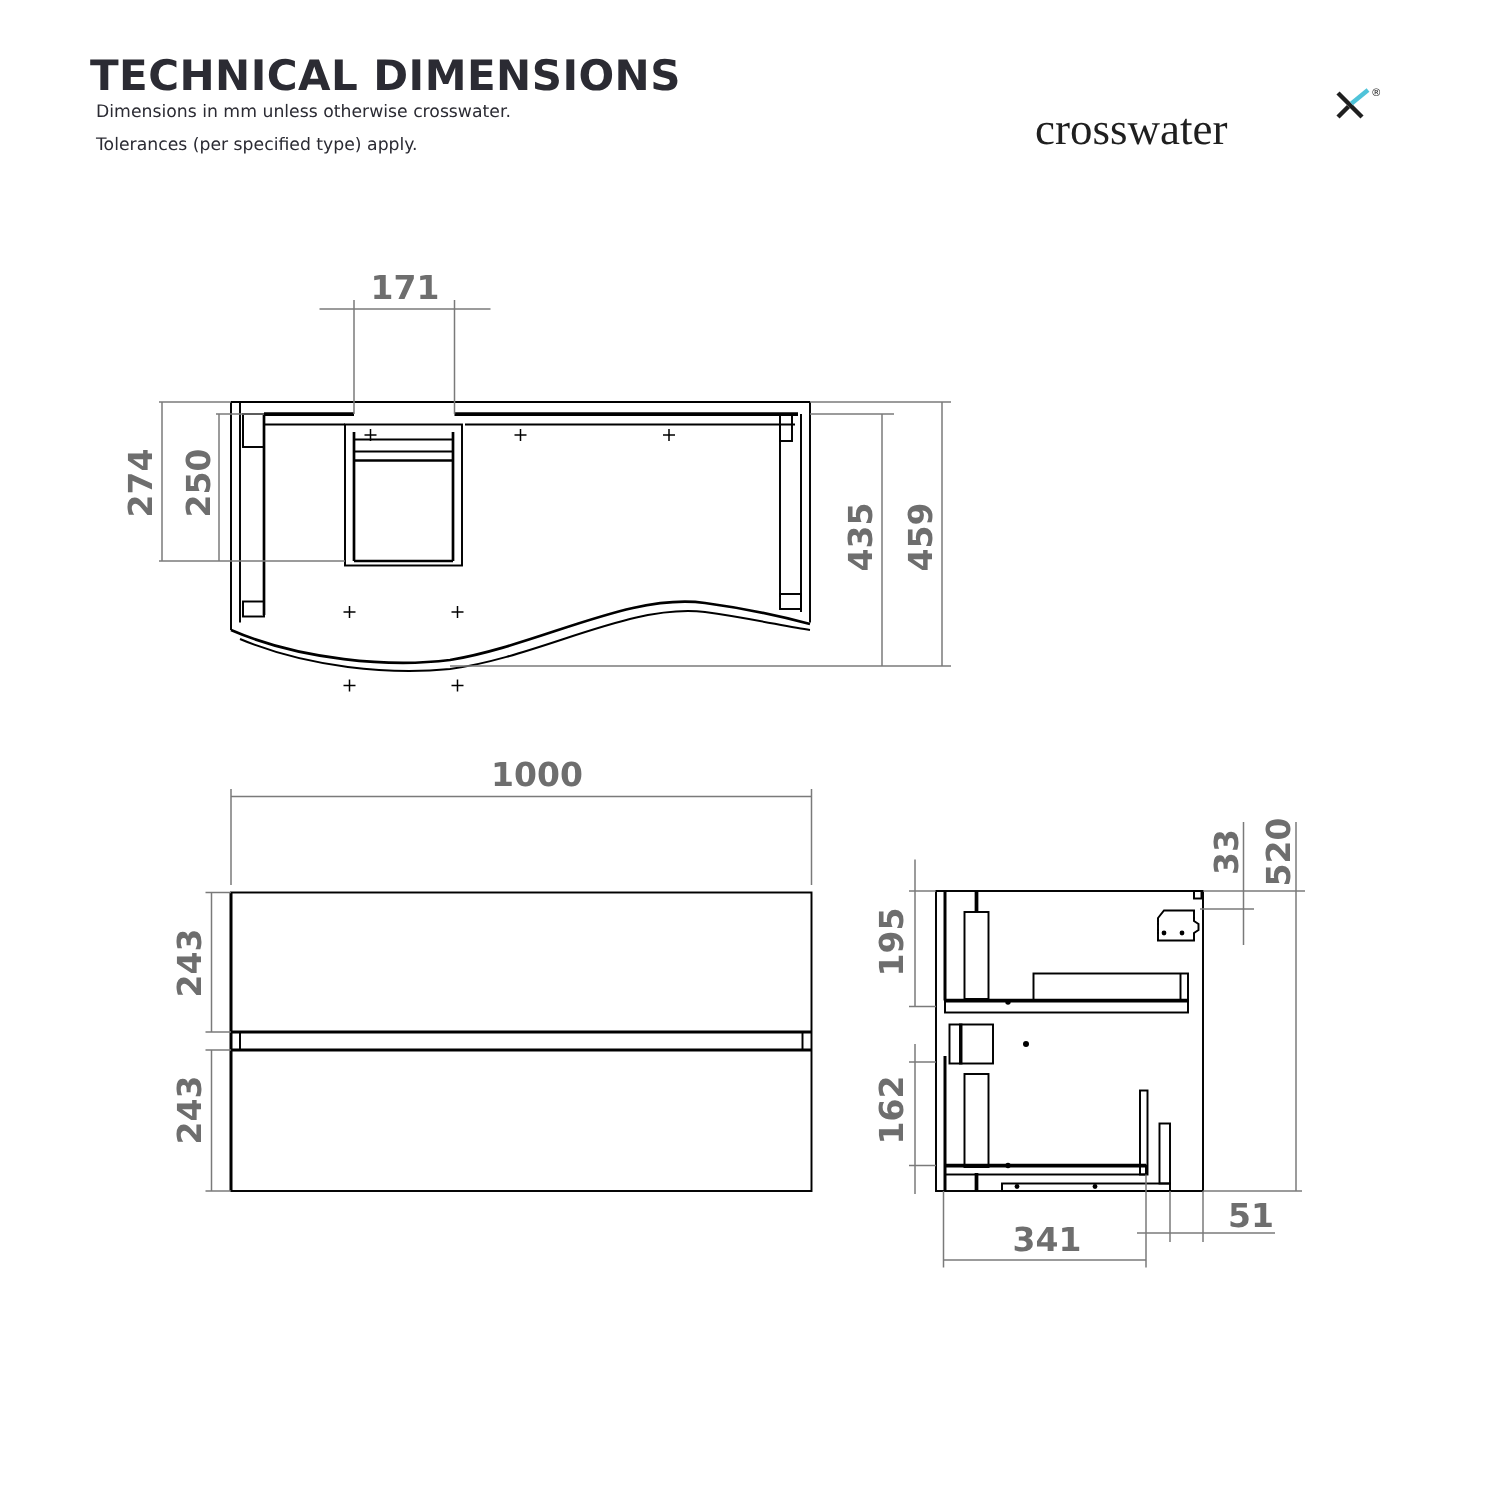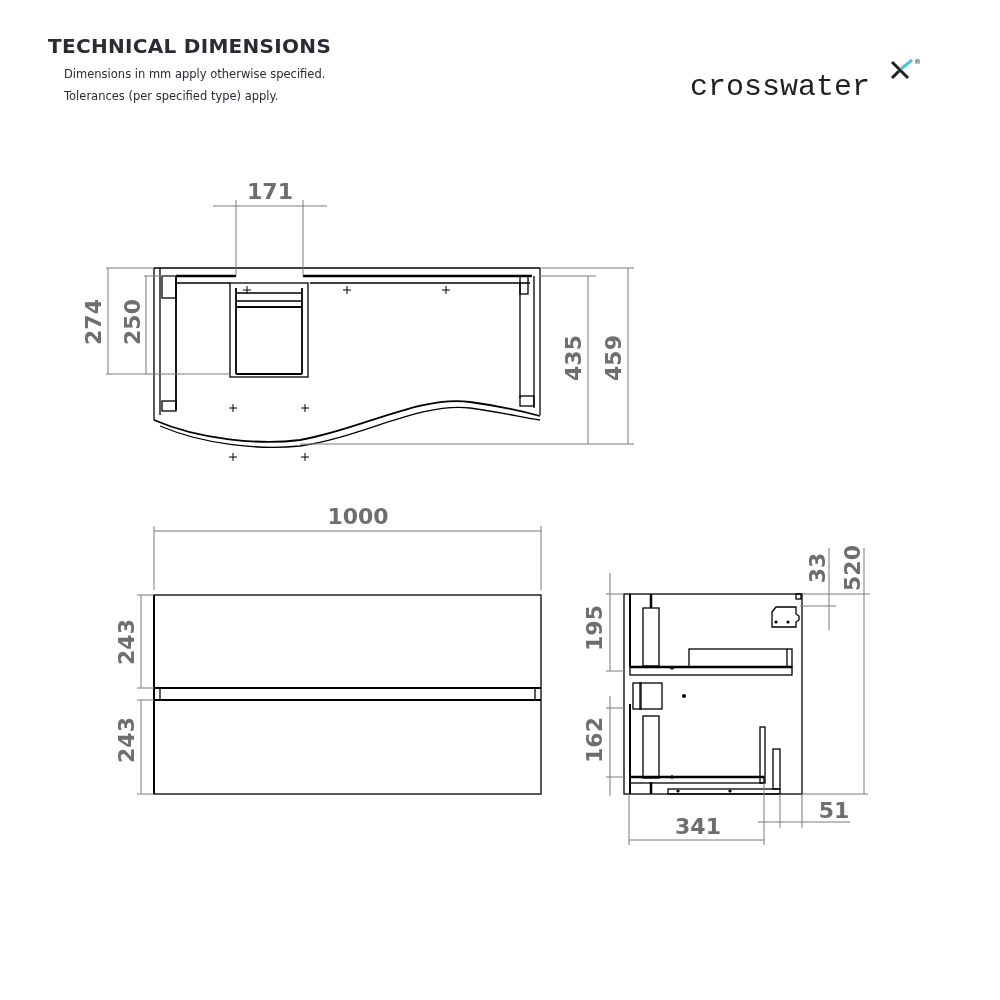--- a/index.html
+++ b/index.html
@@ -1,28 +1,28 @@
 <!DOCTYPE html>
 <html><head>
   <meta charset="utf-8">
   <style>
     html, body { margin:0; padding:0; background:#ffffff; }
     body { width:1000px; height:1000px; position:relative; overflow:hidden; font-family:"DejaVu Sans", sans-serif; }
-    .header-title { position:absolute; left:48px; top:34px; font-size:20px; font-weight:bold; color:#2b2b33; letter-spacing:0.3px; font-family:"DejaVu Sans", sans-serif; }
+    .header-title { position:absolute; left:60px; top:34px; font-size:28px; font-weight:bold; color:#2b2b33; letter-spacing:0.3px; font-family:"DejaVu Sans", sans-serif; }
     .header-sub { position:absolute; left:64px; font-size:11.5px; color:#2b2b33; font-family:"DejaVu Sans", sans-serif; }
-    .brand { position:absolute; left:690px; top:70px; font-size:30px; color:#1f1f1f; font-family:Liberation Mono, monospace; letter-spacing:0px; font-weight:normal; }
+    .brand { position:absolute; left:690px; top:70px; font-size:30px; color:#1f1f1f; font-family:Liberation Serif, serif; letter-spacing:0px; font-weight:normal; }
     .brand-mark { position:absolute; left:890px; top:56px; }
     svg.drawing { position:absolute; left:0; top:0; }
     .dim { font-family:"DejaVu Sans", sans-serif; font-size:22px; fill:#6e6e6e; font-weight:bold; }
   </style>
 </head>
 <body>
 
 <div class="header-title">TECHNICAL DIMENSIONS</div>
-<div class="header-sub" style="top:67px;">Dimensions in mm apply otherwise specified.</div>
+<div class="header-sub" style="top:67px;">Dimensions in mm unless otherwise crosswater.</div>
 <div class="header-sub" style="top:89px;">Tolerances (per specified type) apply.</div>
 
 <div class="brand">crosswater</div>
 <div class="brand-mark">
   <svg width="34" height="30" viewBox="0 0 34 30">
     <line x1="2" y1="6" x2="18" y2="22" stroke="#1f1f1f" stroke-width="3"></line>
     <line x1="2" y1="22" x2="9" y2="15" stroke="#1f1f1f" stroke-width="3"></line>
     <line x1="11" y1="13" x2="22" y2="4" stroke="#4fc3d9" stroke-width="3"></line>
     <text x="24" y="8" font-size="7" fill="#1f1f1f" font-family="DejaVu Sans, sans-serif">®</text>
   </svg>

